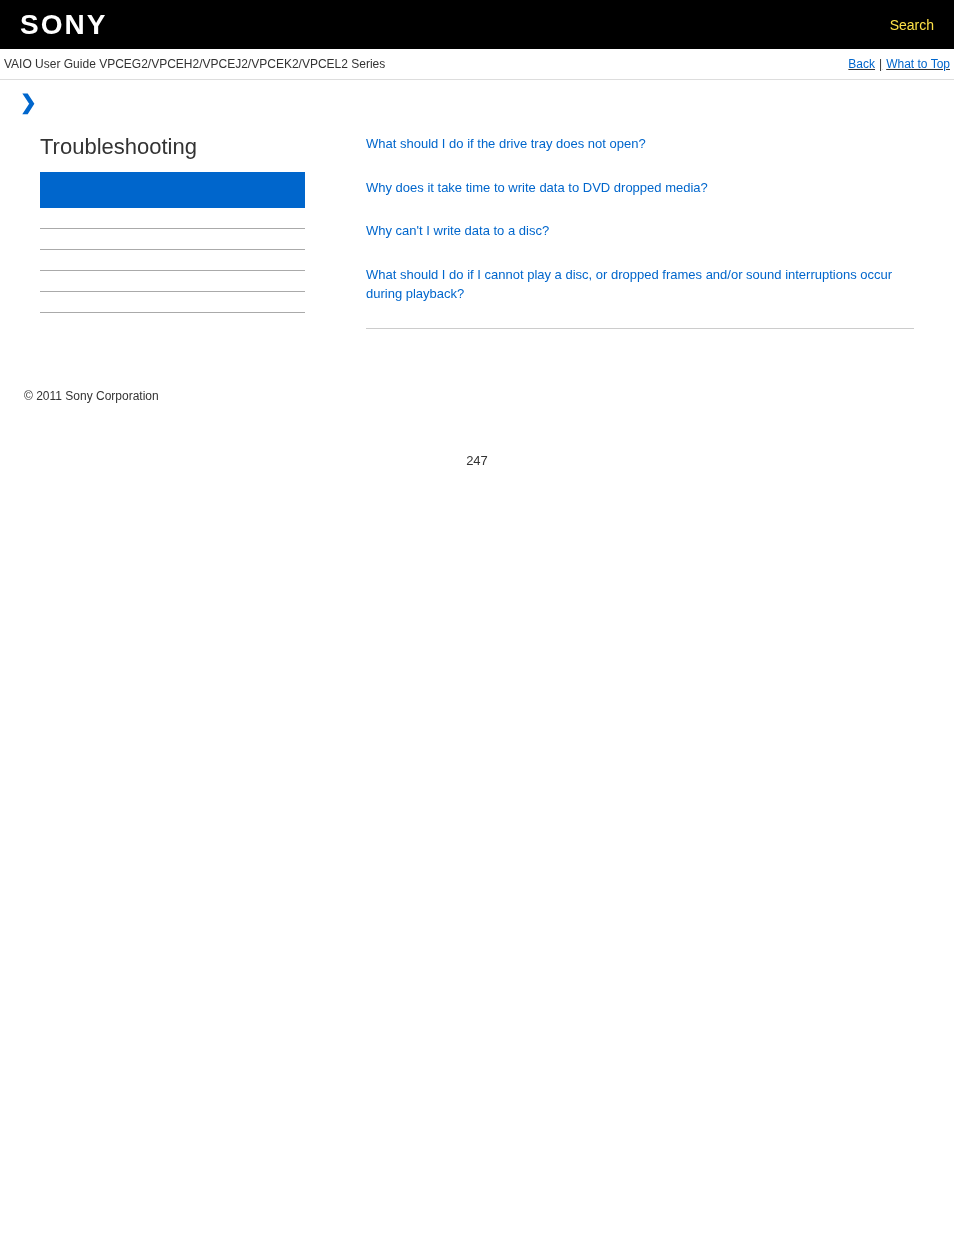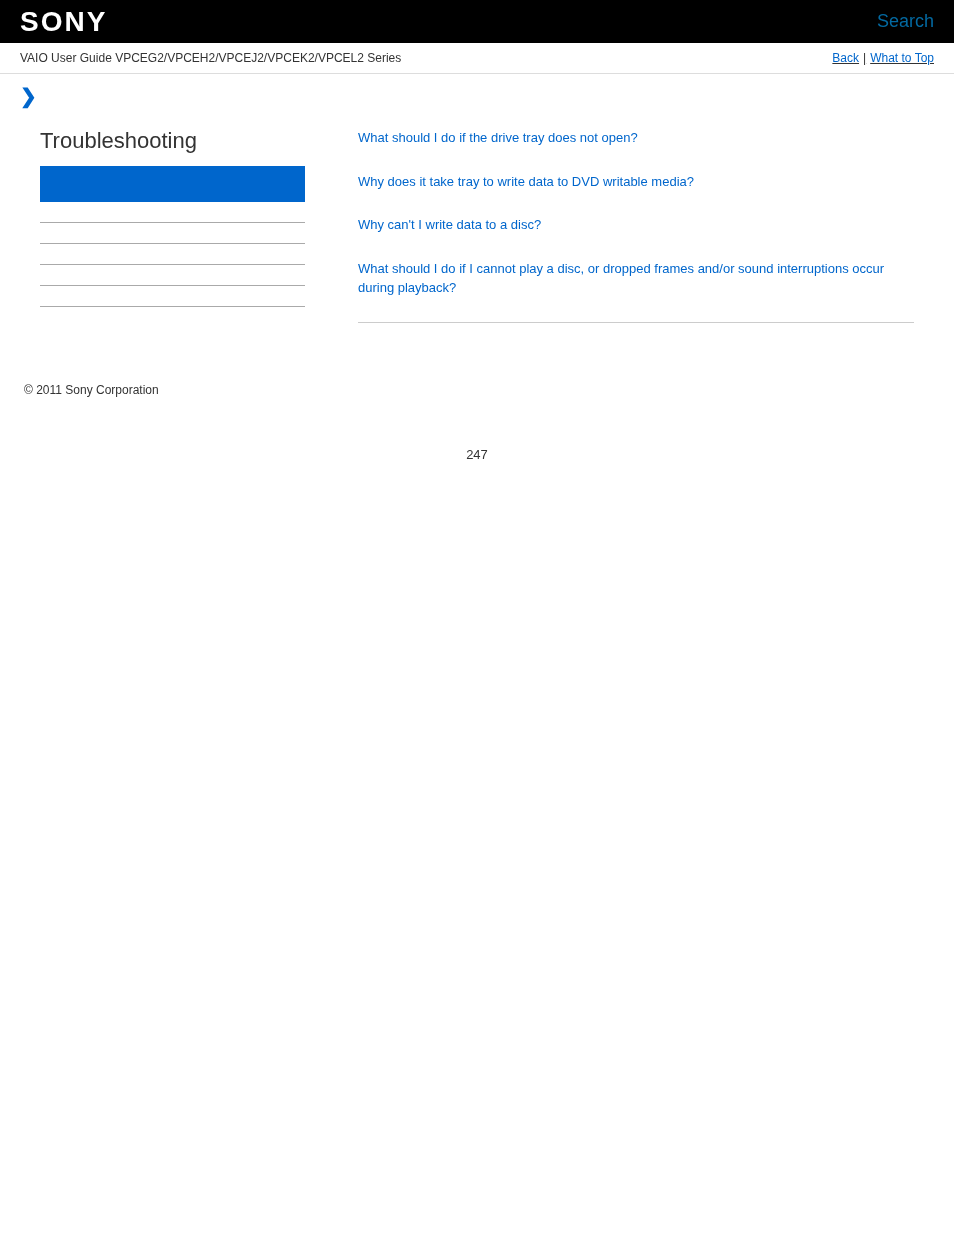--- a/index.html
+++ b/index.html
@@ -13,49 +13,49 @@
       font-size: 13px;
       color: #333;
       background: #fff;
       width: 954px;
       min-height: 1235px;
     }
 
     
     .header {
       background: #000;
-      height: 43px;
+      height: 49px;
       display: flex;
       align-items: center;
       justify-content: space-between;
       padding: 0 20px;
     }
 
     .sony-logo {
       color: #fff;
       font-size: 28px;
       font-weight: bold;
       font-family: Arial, Helvetica, sans-serif;
       letter-spacing: 2px;
     }
 
     .search-btn {
-      color: #0369a1;
-      font-size: 18px;
+      color: #fde047;
+      font-size: 14px;
       cursor: pointer;
       background: none;
       border: none;
     }
 
     
     .breadcrumb-bar {
       display: flex;
       justify-content: space-between;
       align-items: flex-end;
-      padding: 8px 20px;
+      padding: 8px 4px;
       border-bottom: 1px solid #ddd;
       font-size: 12px;
     }
 
     .breadcrumb-text {
       color: #333;
     }
 
     .nav-links {
       display: flex;
@@ -73,21 +73,21 @@
 
     .nav-separator {
       color: #333;
       font-size: 12px;
     }
 
     
     .main-content {
       display: flex;
       padding: 20px 20px 20px 20px;
-      gap: 8px;
+      gap: 16px;
     }
 
     
     .arrow-section {
       padding: 10px 20px 0 20px;
     }
 
     .arrow-icon {
       color: #0066cc;
       font-size: 20px;
@@ -188,21 +188,21 @@
     <hr class="sidebar-divider">
     <hr class="sidebar-divider">
     <hr class="sidebar-divider">
     <hr class="sidebar-divider">
   </div>
 
   <div class="right-content">
 
     <a class="content-link">What should I do if the drive tray does not open?</a>
 
-    <a class="content-link">Why does it take tray to write data to DVD writable media?</a>
+    <a class="content-link">Why does it take time to write data to DVD dropped media?</a>
 
     <a class="content-link">Why can't I write data to a disc?</a>
 
     <a class="content-link">What should I do if I cannot play a disc, or dropped frames and/or sound interruptions occur during playback?</a>
 
     <hr class="content-divider">
   </div>
 
 </div>
 

